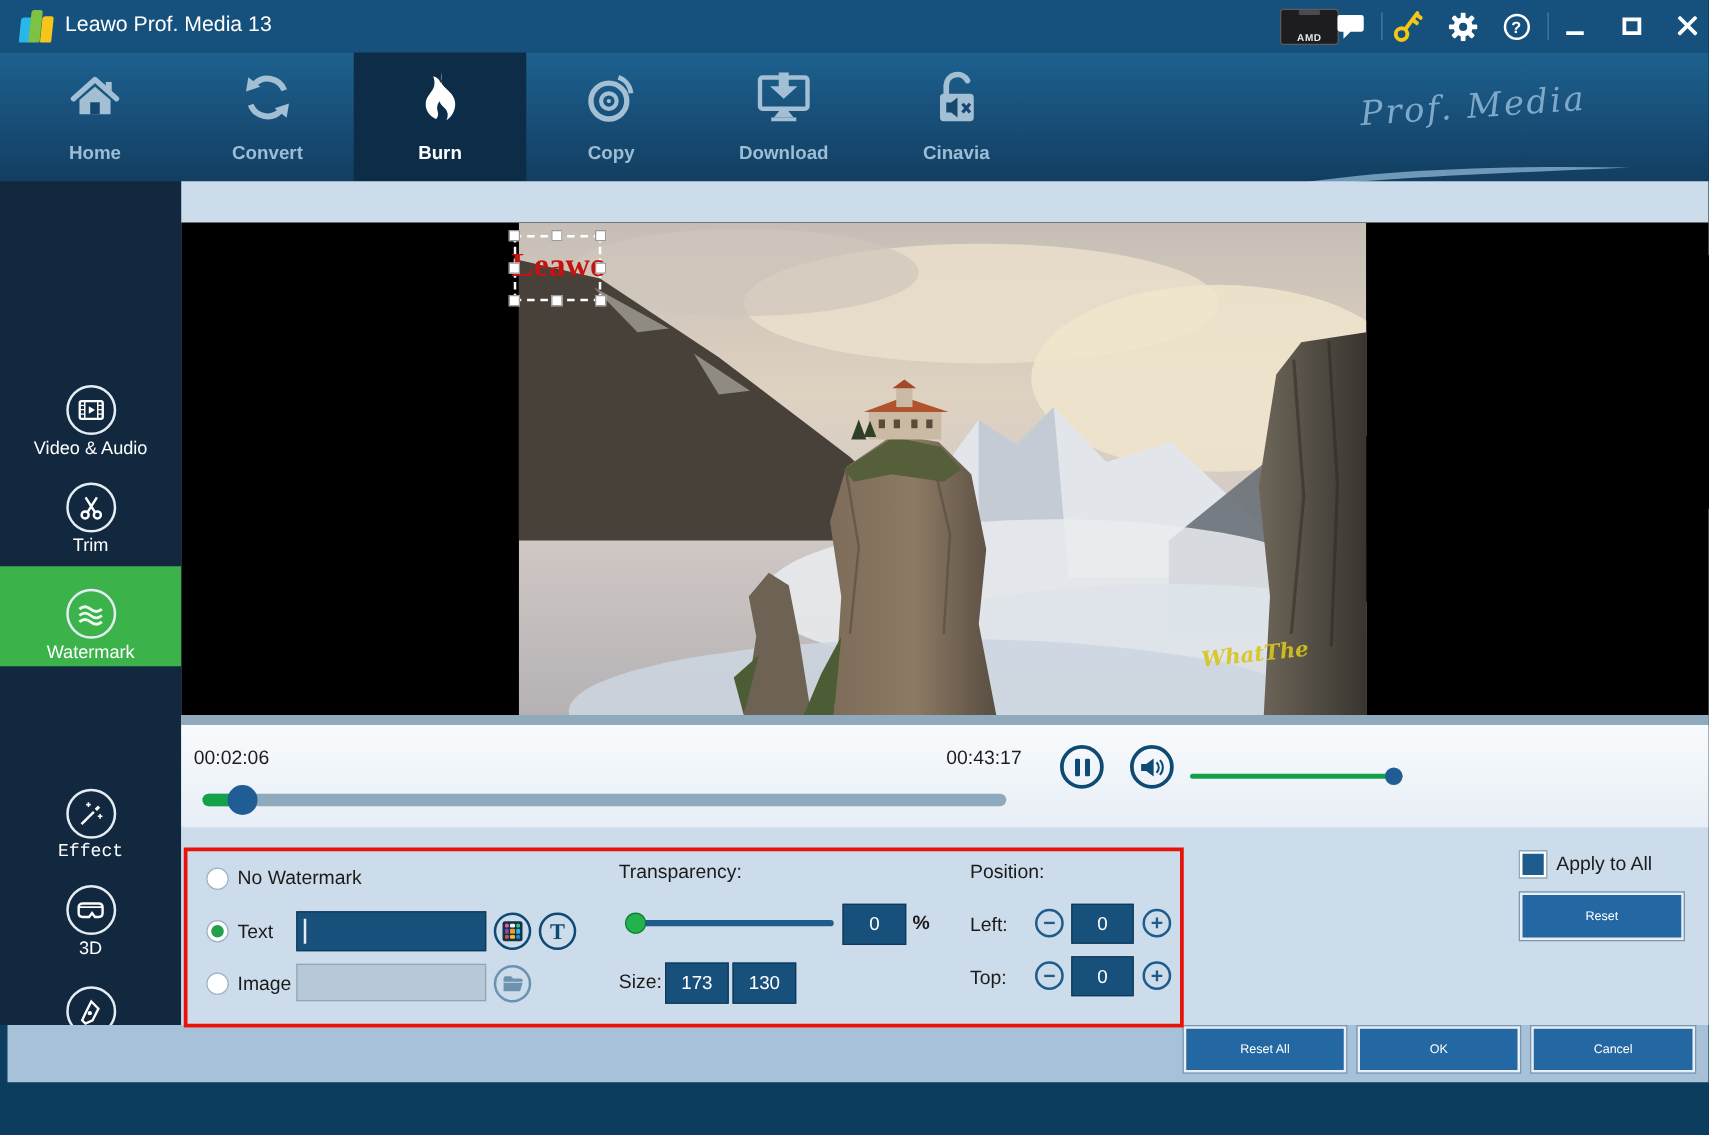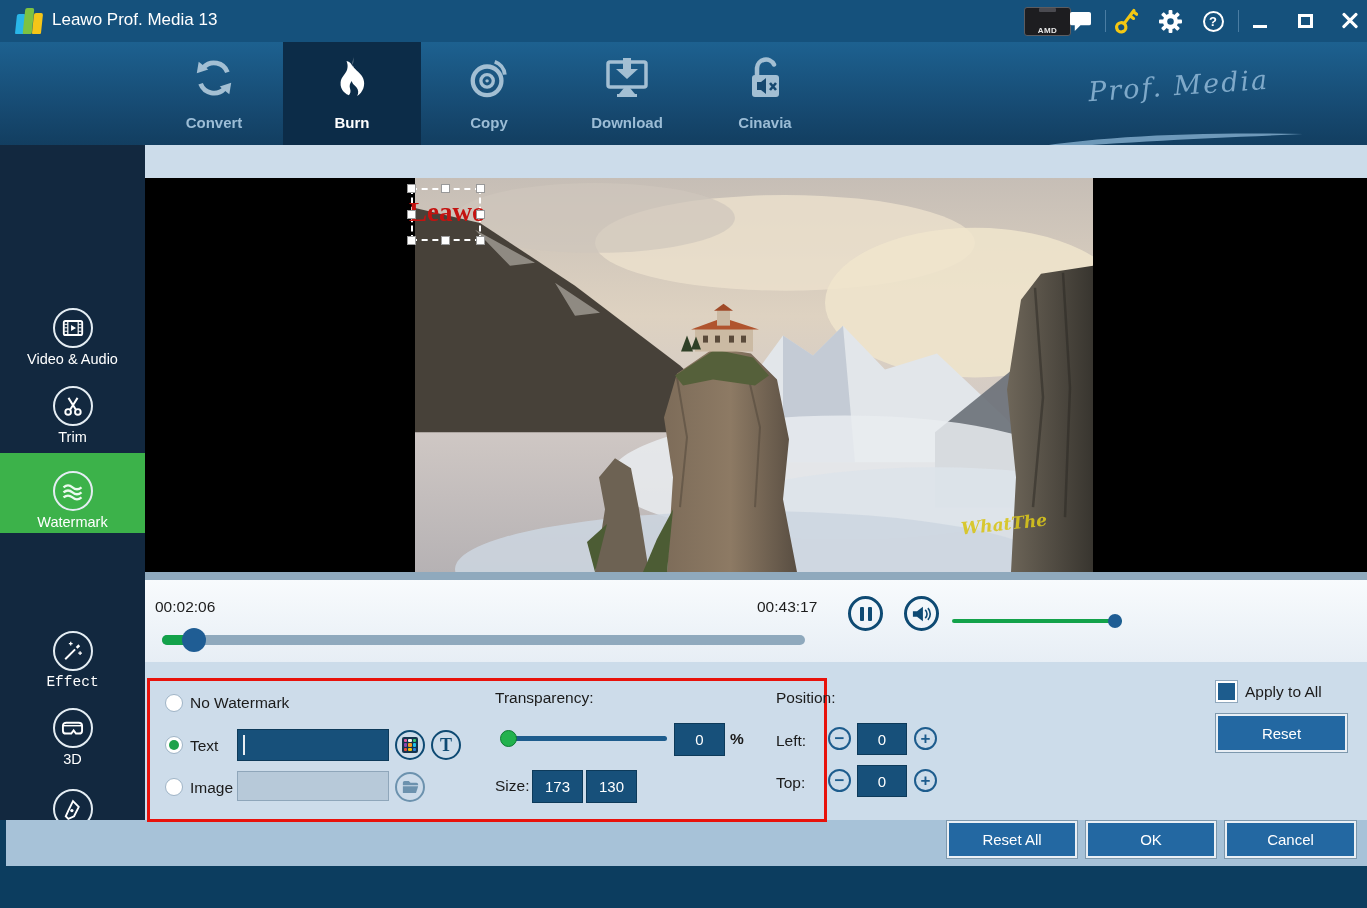--- a/index.html
+++ b/index.html
@@ -76,21 +76,21 @@
   .selbox .wmtext{position:absolute;left:-4px;top:9px;width:76px;overflow:hidden;color:#c41310;
                   font-family:"Liberation Serif",serif;font-weight:bold;font-size:27px;line-height:27px;}
   .hdl{position:absolute;width:9px;height:9px;background:#fff;border:1px solid #999;}
   .h-tl{left:-6px;top:-6px;}  .h-t{left:50%;margin-left:-5px;top:-6px;}  .h-tr{right:-6px;top:-6px;}
   .h-l{left:-6px;top:50%;margin-top:-5px;} .h-r{right:-6px;top:50%;margin-top:-5px;}
   .h-bl{left:-6px;bottom:-6px;} .h-b{left:50%;margin-left:-5px;bottom:-6px;} .h-br{right:-6px;bottom:-6px;}
   .embedwm{position:absolute;left:816px;top:336px;color:#d8c51c;font-family:"DejaVu Serif",serif;
            font-style:italic;font-weight:bold;font-size:17px;transform:rotate(-6deg);opacity:.9;}
 
   
-  .wmpanel{position:absolute;left:2px;top:533px;width:680px;height:144px;border:3px solid #e8120b;
+  .wmpanel{position:absolute;left:2px;top:533px;width:800px;height:144px;border:3px solid #e8120b;
            background:#cddcea;z-index:3;}
   .plabel{position:absolute;color:#1b1b1b;font-size:15.5px;white-space:nowrap;}
   .radio{position:absolute;width:18px;height:18px;border-radius:50%;background:#fff;border:1px solid #9fb4c6;cursor:pointer;}
   .radio.sel::after{content:"";position:absolute;left:3px;top:3px;width:10px;height:10px;border-radius:50%;background:#1fa24b;}
   .navyfield{position:absolute;background:#17507a;border:1px solid #0d3a5a;color:#fff;text-align:center;
              font-size:15px;font-family:"Liberation Sans",sans-serif;padding:0;}
   .txtinput{position:absolute;left:87px;top:48px;width:152px;height:32px;background:#17507a;border:1px solid #0d3a5a;
             color:#fff;font-size:15px;padding:0 6px;font-family:"Liberation Sans",sans-serif;}
   .caret{position:absolute;left:93px;top:54px;width:1.5px;height:20px;background:#e8edf2;}
   .imginput{position:absolute;left:87px;top:90px;width:152px;height:30px;background:#b7c9d9;border:1px solid #8fa6ba;}
@@ -108,21 +108,21 @@
   .tslider{position:absolute;left:353px;top:55px;width:164px;height:5px;background:#1d5c8d;border-radius:3px;cursor:pointer;}
   .tslider .gthumb{position:absolute;top:-6px;width:17px;height:17px;border-radius:50%;background:#22b24e;border:1px solid #0e7a33;}
   .pm{position:absolute;width:23px;height:23px;border-radius:50%;border:2px solid #1d5c8d;color:#1d5c8d;
       font-size:17px;font-weight:bold;text-align:center;line-height:19px;cursor:pointer;background:transparent;}
 
   
   .chk{position:absolute;left:1071px;top:536px;width:21px;height:21px;background:#1d5c8d;border:2px solid #fff;
        outline:1px solid #90a8bd;cursor:pointer;}
   .applylbl{position:absolute;left:1100px;top:538px;font-size:15.5px;color:#1b1b1b;}
   .btn{position:absolute;background:#2368a2;border:2px solid #e9eff5;box-shadow:0 0 0 1px #7d98ad;color:#fff;
-       font-size:15px;display:flex;align-items:center;justify-content:center;cursor:pointer;
+       font-size:10px;display:flex;align-items:center;justify-content:center;cursor:pointer;
        font-family:"Liberation Sans",sans-serif;}
   .footerbar{position:absolute;left:6px;top:820px;width:1361px;height:46px;background:#a7c2d8;}
   .bottombar{position:absolute;left:0;top:866px;width:1367px;height:42px;background:#0c3d5f;}
 </style>
 </head>
 <body>
 
 <div class="app">
 
   <div class="titlebar">
@@ -177,20 +177,31 @@
       </div>
     <div class="tb-ic" style="left:1334px;">
         <span class="closeglyph">
           <i></i>
           <i></i>
         </span>
       </div>
   </div>
 
   <div class="nav">
+    <div class="tab" style="left:28px;">
+      <span class="ic">
+        <svg width="44" height="40" viewBox="0 0 46 40">
+            <rect x="32" y="7" width="5" height="8" fill="#a3bfd3"></rect>
+          <path d="M5 21L23 5l18 16" fill="none" stroke="#a3bfd3" stroke-width="4.5" stroke-linecap="round" stroke-linejoin="round"></path>
+          <path d="M10 22v12h26V22L23 11z" fill="#a3bfd3"></path>
+            <rect x="19" y="24" width="8" height="10" fill="#16486f"></rect>
+          </svg>
+      </span>
+      <span class="lbl">Home</span>
+    </div>
     <div class="tab active" style="left:283px;width:138px;">
       <span class="ic">
         <svg width="40" height="46" viewBox="0 0 40 46" fill="#fff">
           <path d="M21 1c.6 5.5-1.8 8.6 1.7 12.6 2.6 3 6.8 5.6 8.6 10.2 2.4 6.3-.3 13.6-6.1 17.3 1.6-3.3 1.3-6.4-.8-8.9-1.8-2.1-4-3.4-4.7-6.3-2 2.5-2.5 5-1.6 7.8.8 2.4.5 4.5-1.2 6.6-1.9-.6-9.2-4.6-8.3-13 .6-5.9 5.3-8.3 6.6-13.1.8-2.9.4-5.5-.7-8.2 3.2.8 5.3 2.7 6 5.7.6-2.7 1-6.4.5-10.7z"></path>
           </svg>
       </span>
       <span class="lbl">Burn</span>
     </div>
     <div class="tab" style="left:166px;">
       <span class="ic">

